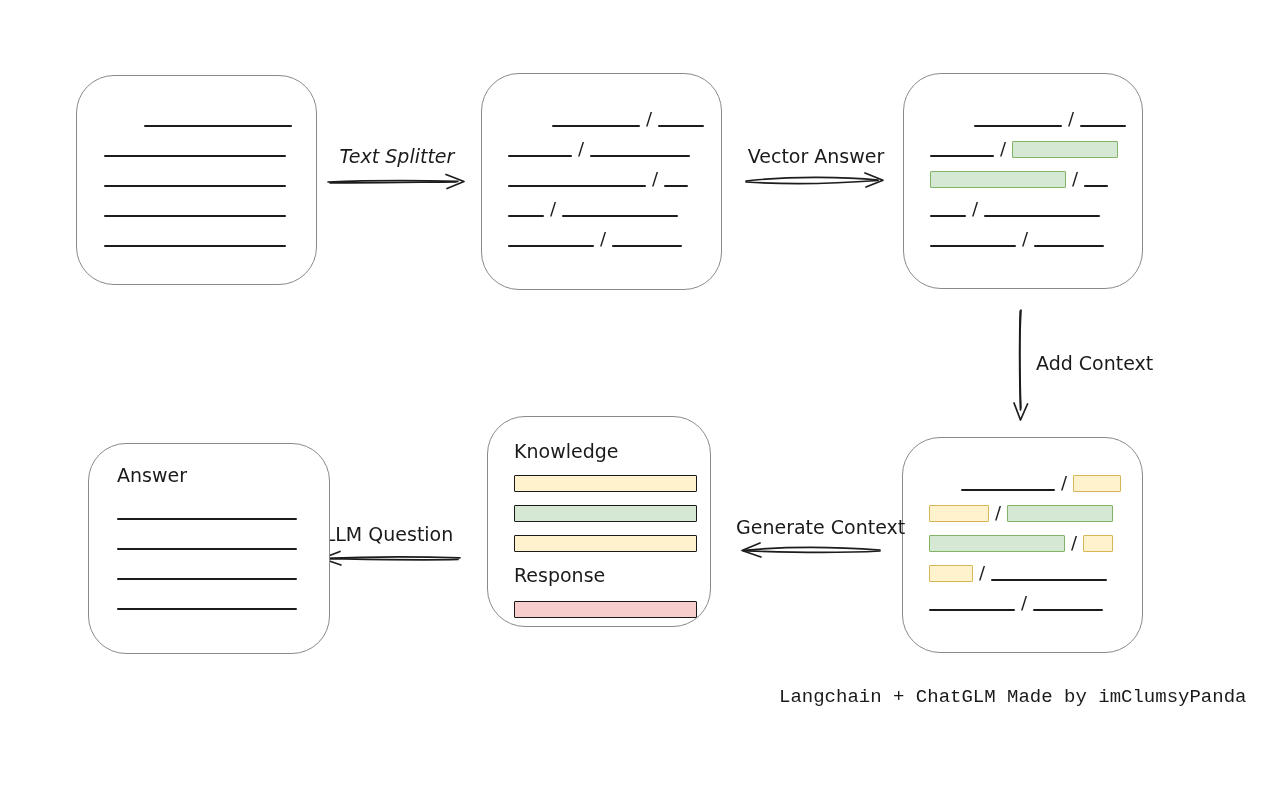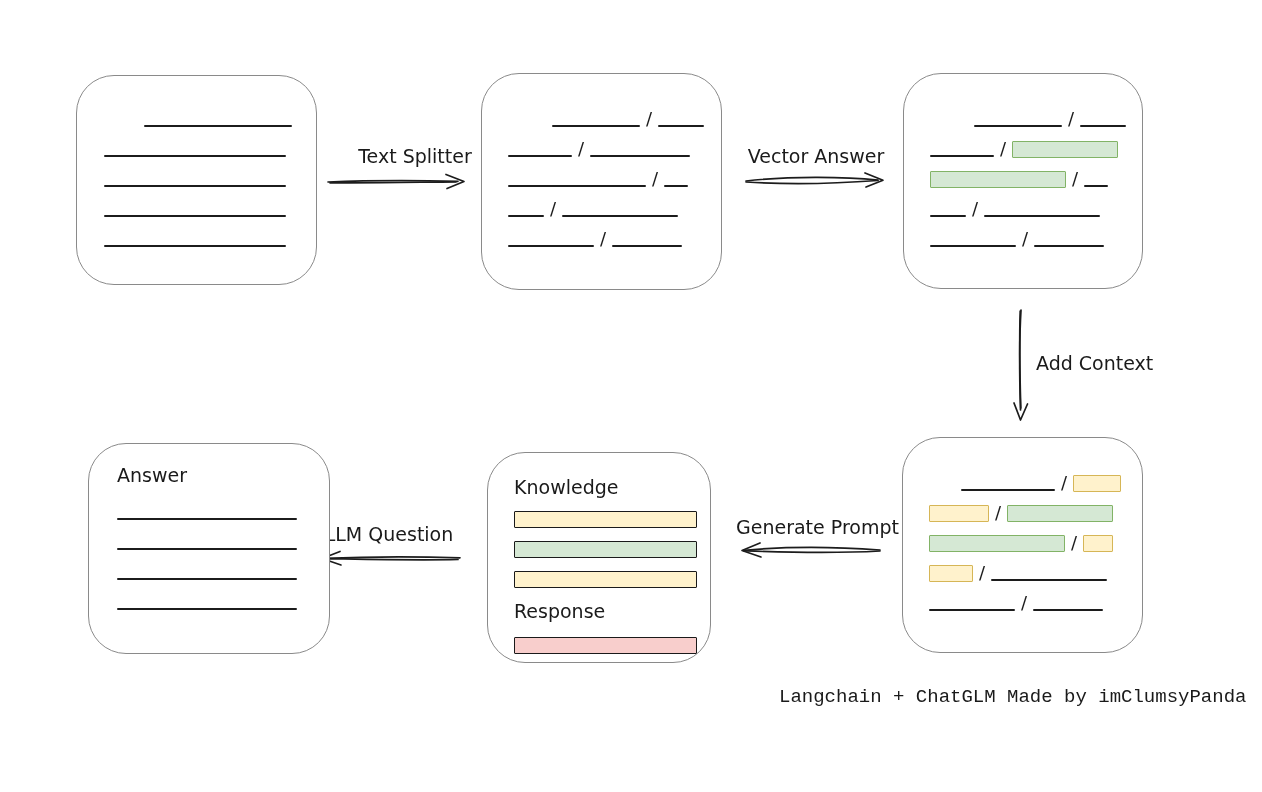--- a/index.html
+++ b/index.html
@@ -87,21 +87,21 @@
         </div>
         <div class="row">
           <span class="seg-line" style="width: 182px;"></span>
         </div>
         <div class="row">
           <span class="seg-line" style="width: 182px;"></span>
         </div>
       </div>
   </div>
 
-  <div class="arrow-label" style="left:344px; top:145px; width:142px;">Text Splitter</div>
+  <div class="arrow-label" style="left:326px; top:145px; width:142px;font-style:italic;">Text Splitter</div>
   <svg class="arrow-svg" style="left:326px; top:170px;" width="142" height="22" viewBox="0 0 142 22">
     <path d="M2,12 C40,10.5 95,10.5 132,11.3"></path>
     <path d="M4,12.8 C50,13.2 90,12.2 130,11.8"></path>
     <path d="M120,4.5 L138,11.5 L121,18.5"></path>
   </svg>
 
   <div class="sbox" style="left:481px; top:73px; width:241px; height:217px;">
     <div class="rows">
         <div class="row">
           <span class="seg-space" style="width: 38px;"></span>
@@ -201,28 +201,28 @@
           <span class="seg-line" style="width: 116px;"></span>
         </div>
         <div class="row">
           <span class="seg-line" style="width: 86px;"></span>
           <span class="seg-slash">/</span>
           <span class="seg-line" style="width: 70px;"></span>
         </div>
       </div>
   </div>
 
-  <div class="arrow-label" style="left:736px; top:516px; width:146px;">Generate Prompt</div>
+  <div class="arrow-label" style="left:736px; top:516px; width:146px;">Generate Context</div>
   <svg class="arrow-svg" style="left:736px; top:538px;" width="146" height="24" viewBox="0 0 146 24">
     <path d="M144,12 C95,8.5 45,9 8,12.3"></path>
     <path d="M144,13 C90,16 40,14 8,12.8"></path>
     <path d="M24,5 L6,12.5 L25,19"></path>
   </svg>
 
-  <div class="sbox" style="left:487px; top:452px; width:224px; height:211px;">
+  <div class="sbox" style="left:487px; top:416px; width:224px; height:211px;">
     <div class="prompt-inner">
       <div class="p-heading kn">Knowledge</div>
       <div>
           <div class="pbar bar-yellow" style="width: 183px;"></div>
           <div class="pbar bar-green" style="width: 183px;"></div>
           <div class="pbar bar-yellow" style="width: 183px;"></div>
         </div>
       <div class="p-heading qu">Response</div>
       <div>
           <div class="pbar bar-red" style="width: 183px;"></div>

